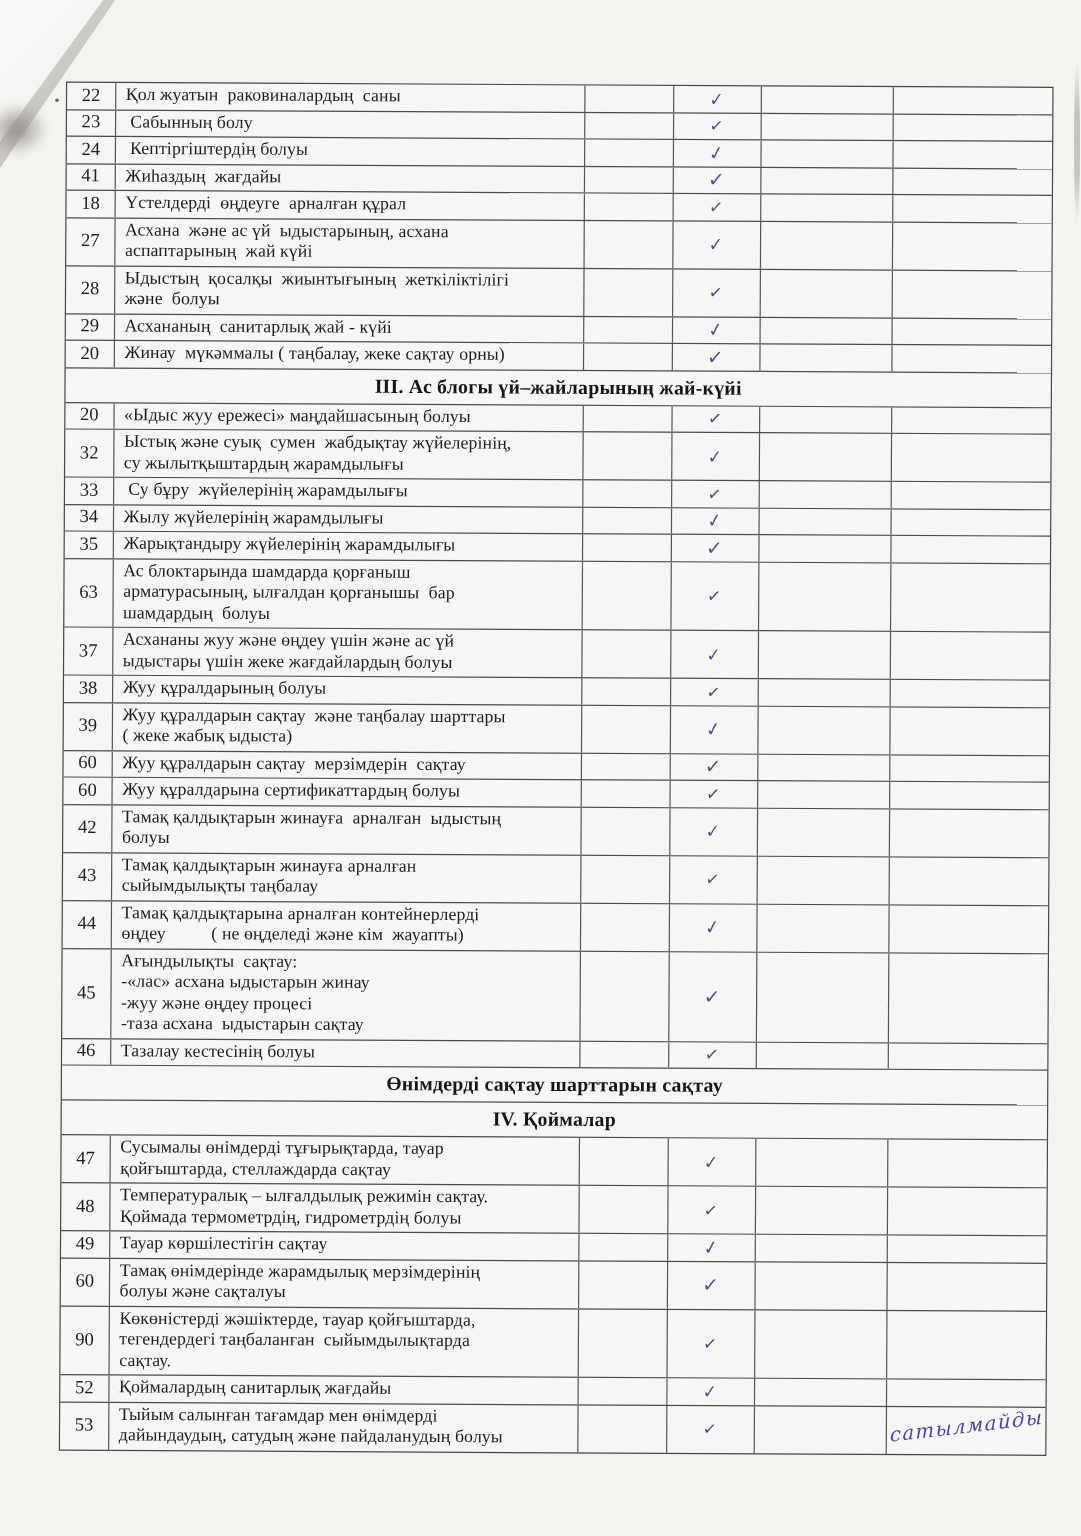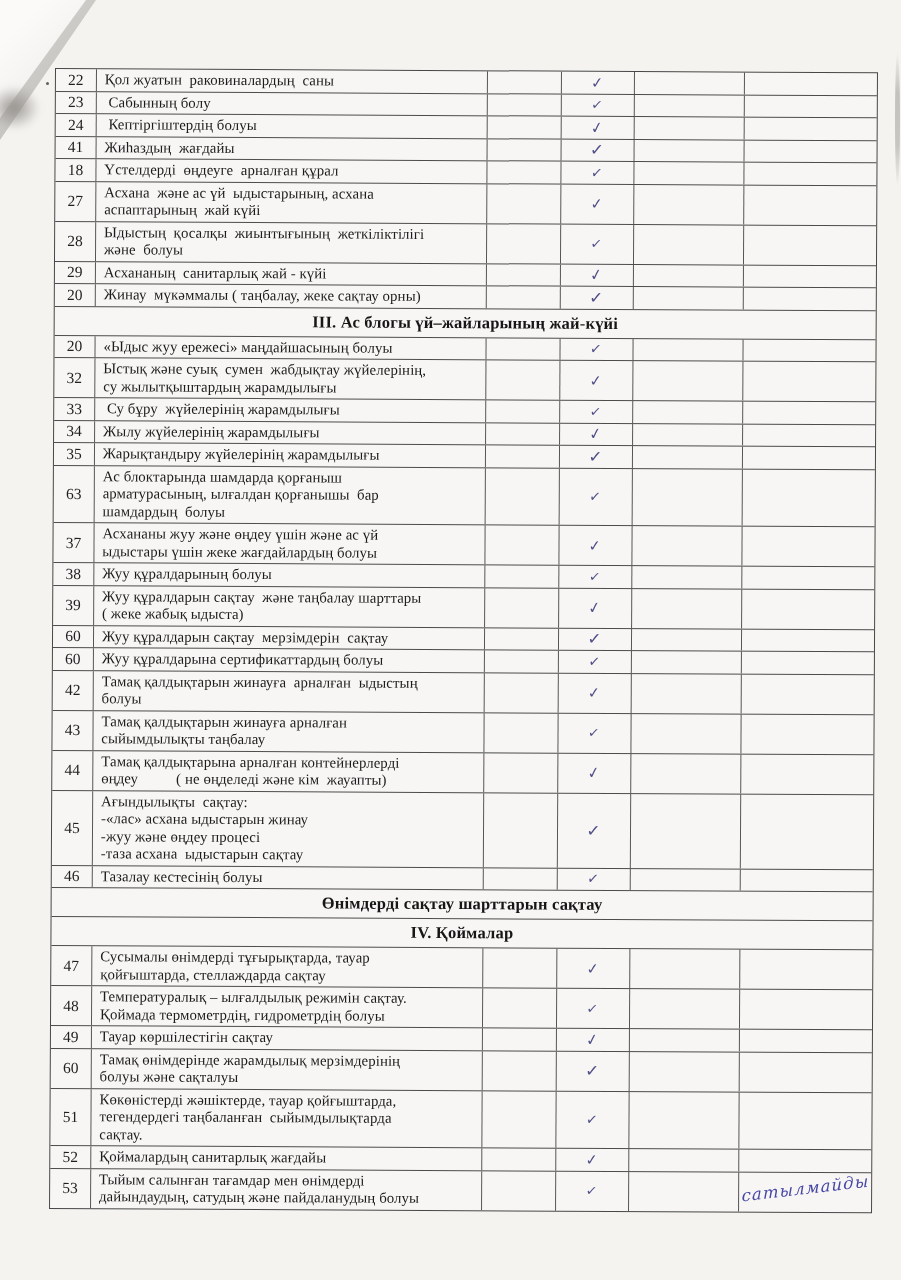--- a/index.html
+++ b/index.html
@@ -402,21 +402,21 @@
       <div class="cell c-text">Тамақ өнімдерінде жарамдылық мерзімдерінің
 болуы және сақталуы</div>
       <div class="cell c-3"></div>
       <div class="cell c-check">
         <div class="check ck3">✓</div>
       </div>
       <div class="cell c-5"></div>
       <div class="cell c-note"></div>
     </div>
     <div class="row">
-      <div class="cell c-num">51</div>
+      <div class="cell c-num">90</div>
       <div class="cell c-text">Көкөністерді жәшіктерде, тауар қойғыштарда,
 тегендердегі таңбаланған  сыйымдылықтарда
 сақтау.</div>
       <div class="cell c-3"></div>
       <div class="cell c-check">
         <div class="check ck4">✓</div>
       </div>
       <div class="cell c-5"></div>
       <div class="cell c-note"></div>
     </div>

